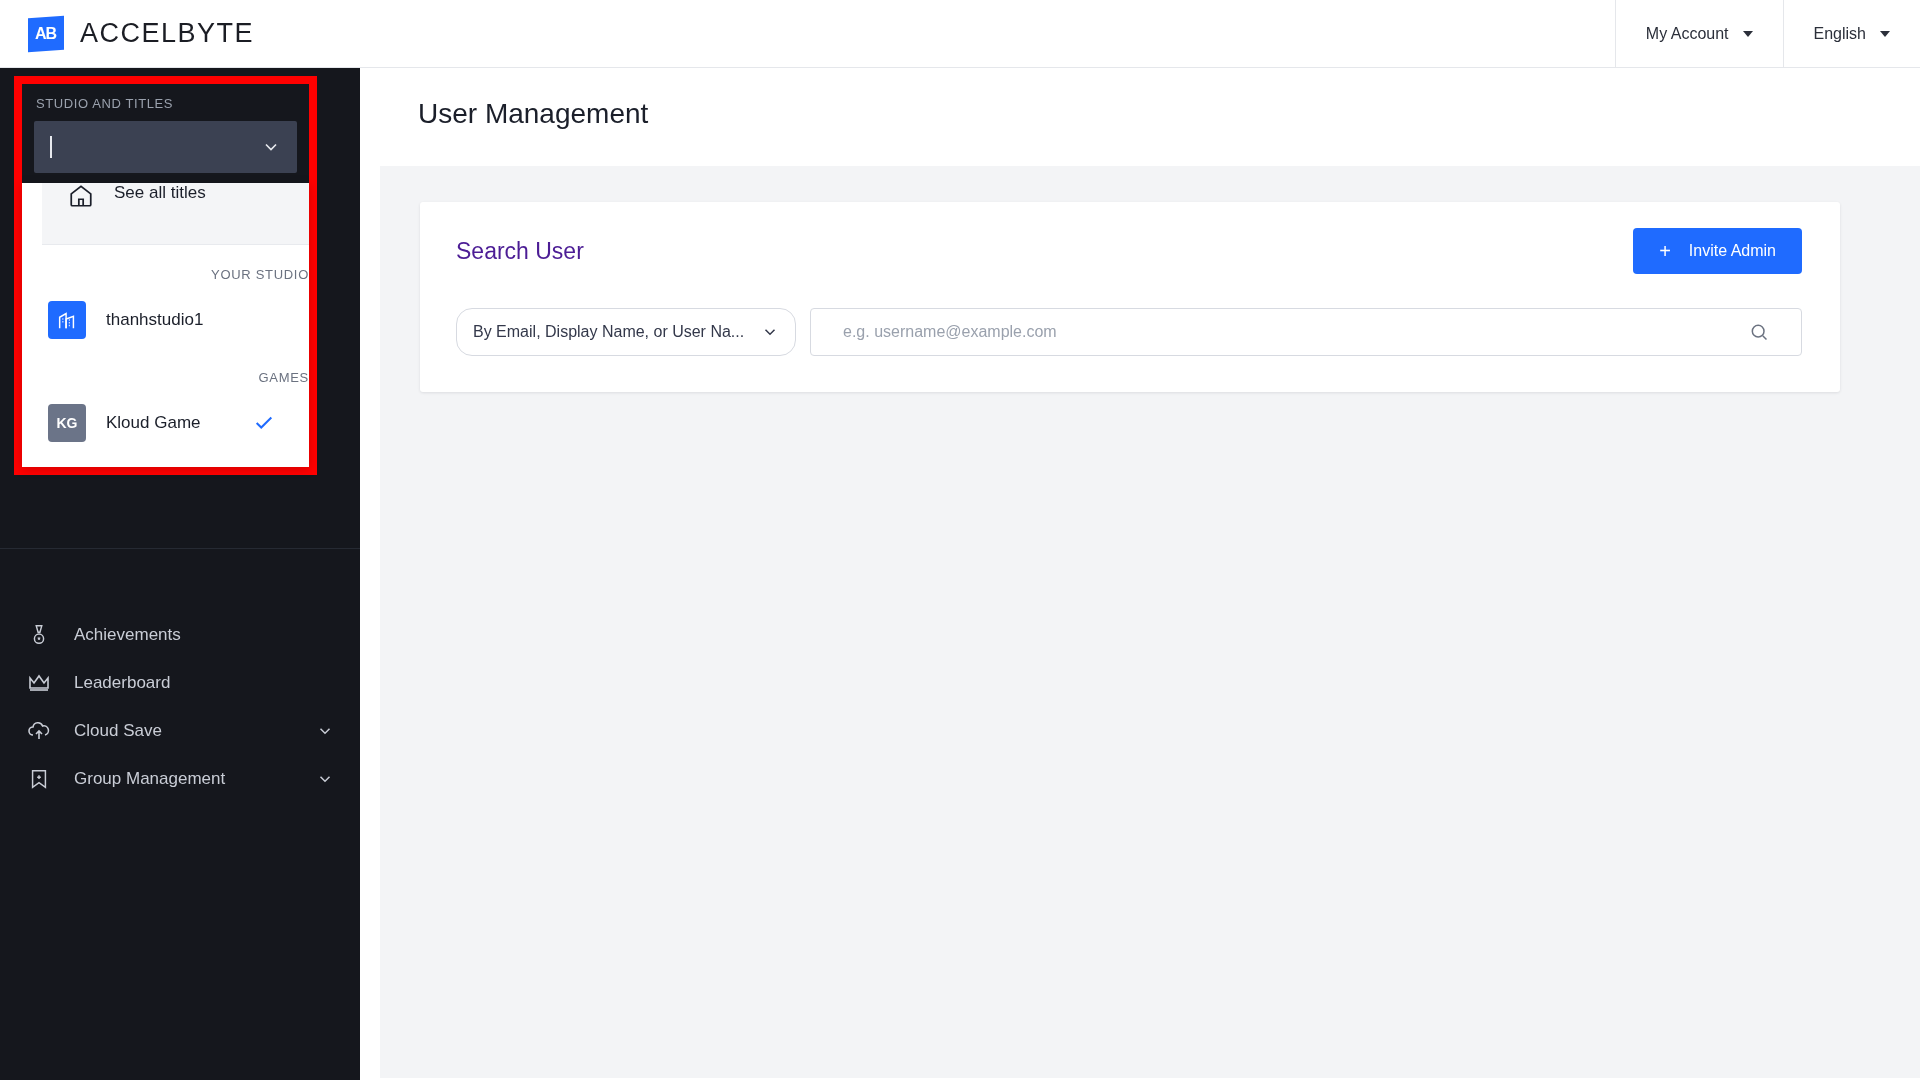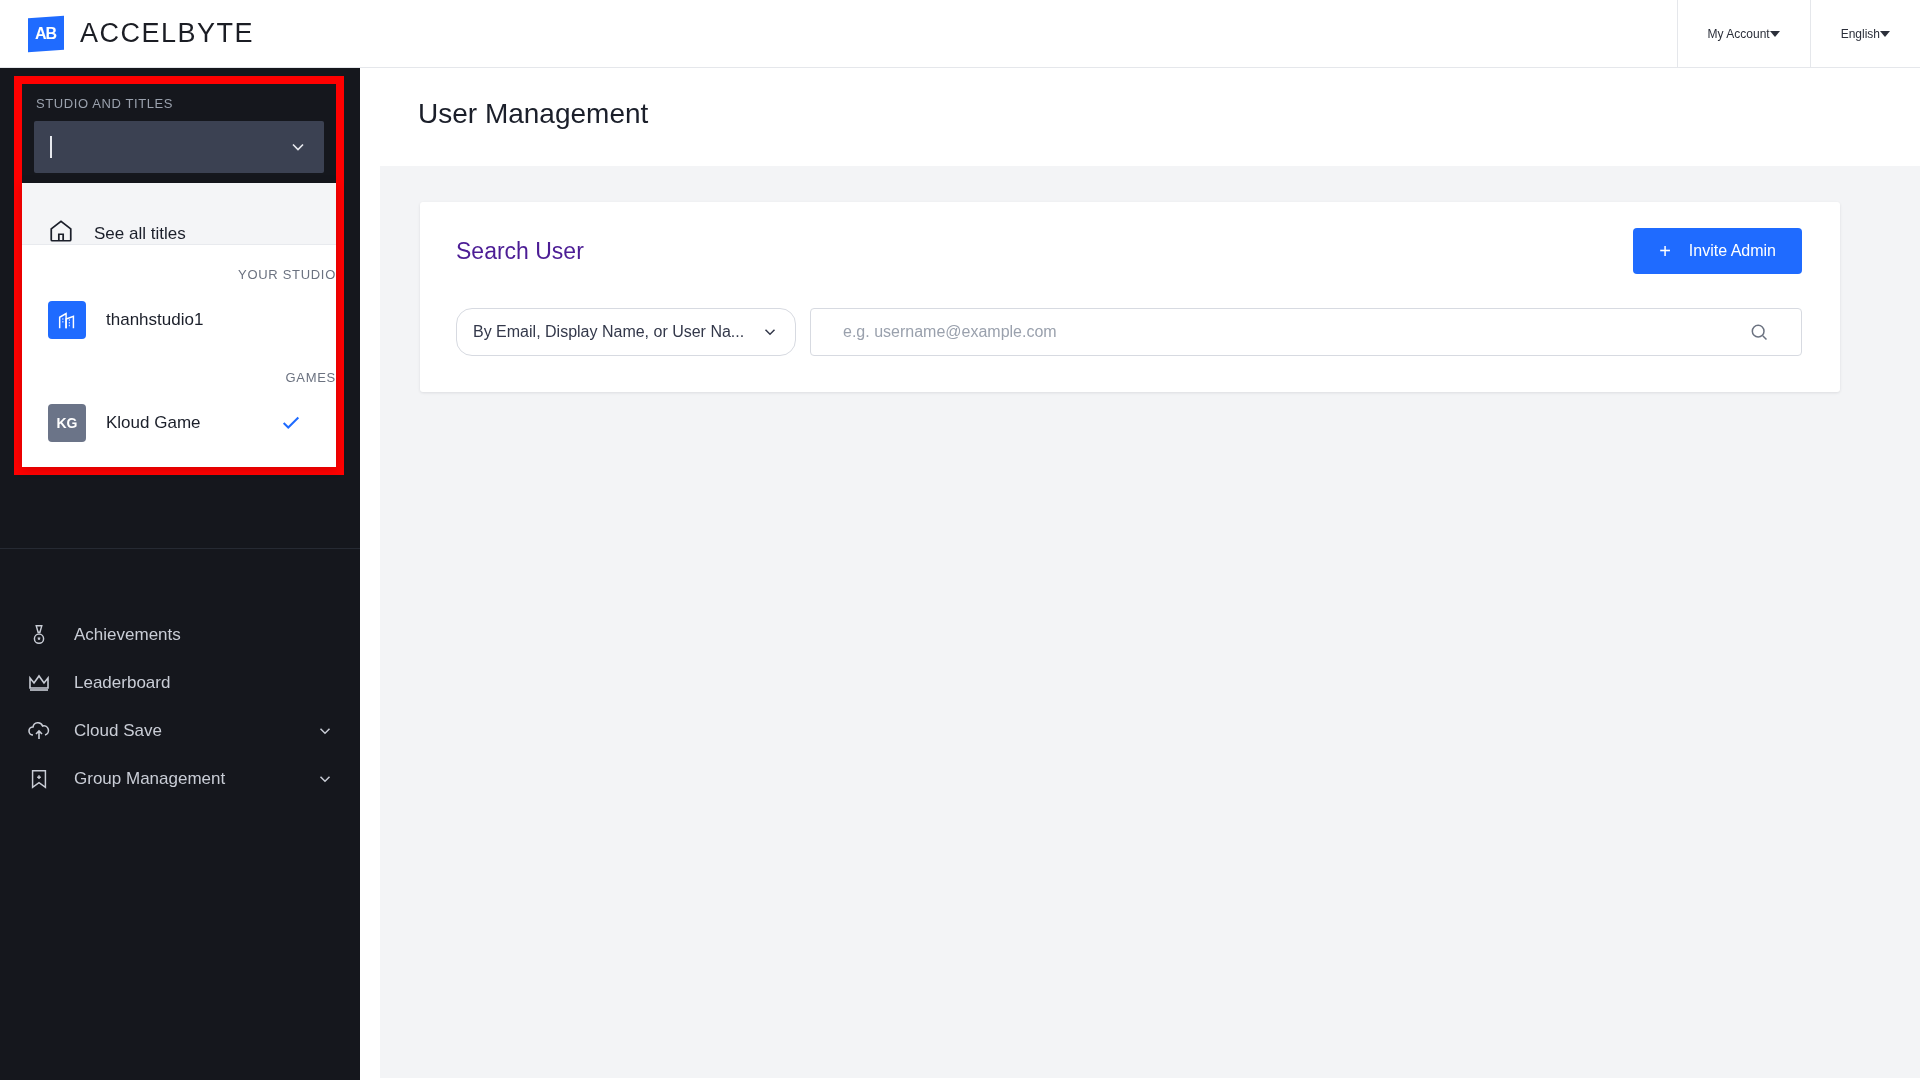--- a/index.html
+++ b/index.html
@@ -26,23 +26,23 @@
     color: #fff; font-size: 16px; font-weight: 700; letter-spacing: -1px;
     transform: skewY(-4deg);
     margin-right: 16px;
   }
   .brand-mark span { transform: skewY(4deg); display:block; }
   .brand-name {
     font-size: 27px; letter-spacing: 1.5px; color: #1b1d24; font-weight: 400;
   }
   .topbar-right { margin-left: auto; display: flex; align-items: stretch; height: 68px; }
   .topbar-cell {
-    display: flex; align-items: center; 
+    display: flex; align-items: center; gap: 14px;
     padding: 0 30px; border-left: 1px solid #e5e7eb;
-    font-size: 12px; color: #2b2f3a; justify-content: flex-end;
+    font-size: 16px; color: #2b2f3a; justify-content: flex-end;
   }
   .caret {
     width: 0; height: 0; border-left: 5px solid transparent;
     border-right: 5px solid transparent; border-top: 6px solid #2b2f3a;
   }
 
   
   .sidebar {
     position: absolute; top: 68px; left: 0;
     width: 360px; height: 1012px;
@@ -58,21 +58,21 @@
   .nav-icon {
     width: 26px; height: 26px; margin-right: 22px;
     display: flex; align-items: center; justify-content: center;
     color: #c9cdd6; flex-shrink: 0;
   }
   .nav-chev { margin-left: auto; color: #c9cdd6; display:flex; }
 
   
   .studio-wrap {
     position: absolute; top: 76px; left: 14px;
-    width: 330px;
+    width: 303px;
     border: 8px solid #ff0000;
     z-index: 25;
     background: transparent;
   }
   .studio-inner { background: #15171d; padding: 10px 12px 10px 12px; }
   .studio-label {
     font-size: 13px; letter-spacing: 0.6px; color: #9aa1ad;
     padding: 2px 0 10px 2px;
   }
   .studio-field {
@@ -83,24 +83,24 @@
   .caret-bar {
     width: 2px; height: 22px; background: #e7e9ee;
   }
   .studio-chev { margin-left: auto; color: #e7e9ee; display: flex; }
 
   .studio-menu {
     background: #ffffff; width: 100%;
     box-shadow: 0 2px 10px rgba(0,0,0,.18);
   }
   .menu-top {
-    display: flex; align-items: flex-end; gap: 20px;
+    display: flex; align-items: flex-start; gap: 20px;
     height: 62px; padding: 0 26px;
     background: #f4f5f7; border-bottom: 1px solid #e8eaee;
-    font-size: 17px; color: #1b1f2a;
+    font-size: 17px; color: #1b1f2a; margin-left: 20px;
   }
   .menu-section {
     font-size: 13px; letter-spacing: 0.7px; color: #6b7280;
     padding: 22px 0 10px 26px;
     text-align: right;
   }
   .menu-row {
     display: flex; align-items: center;
     height: 56px; padding: 0 34px 0 26px; gap: 20px;
     font-size: 17px; color: #1b1f2a;

